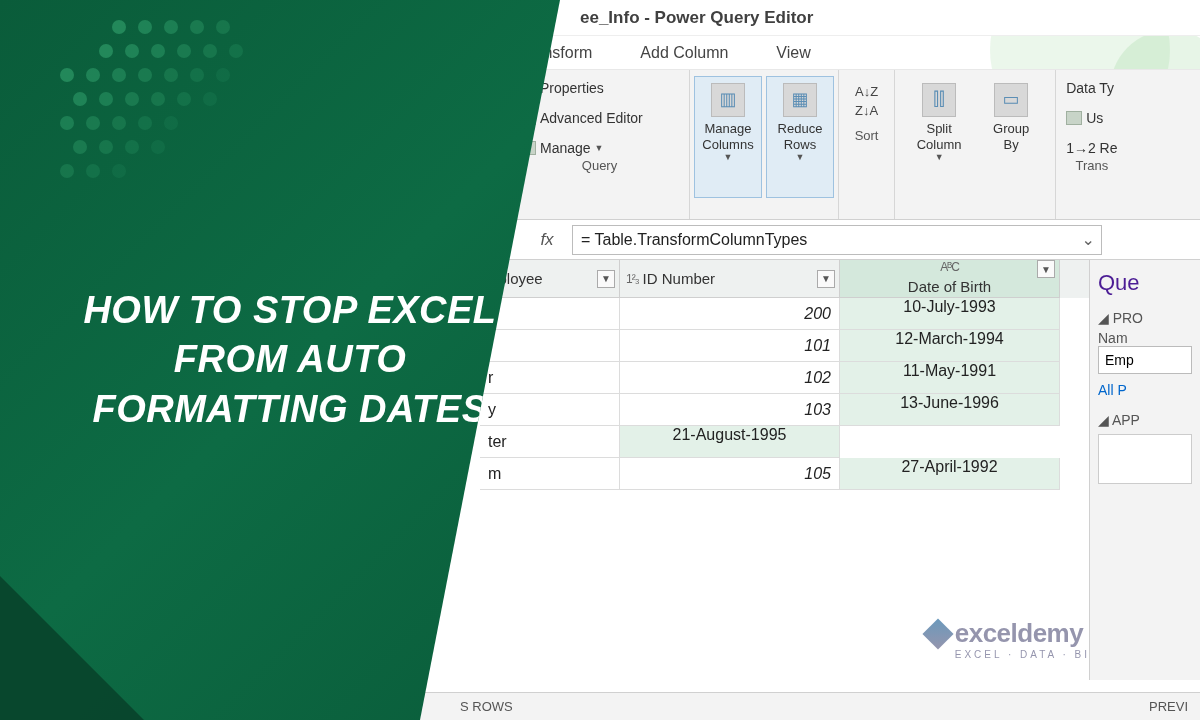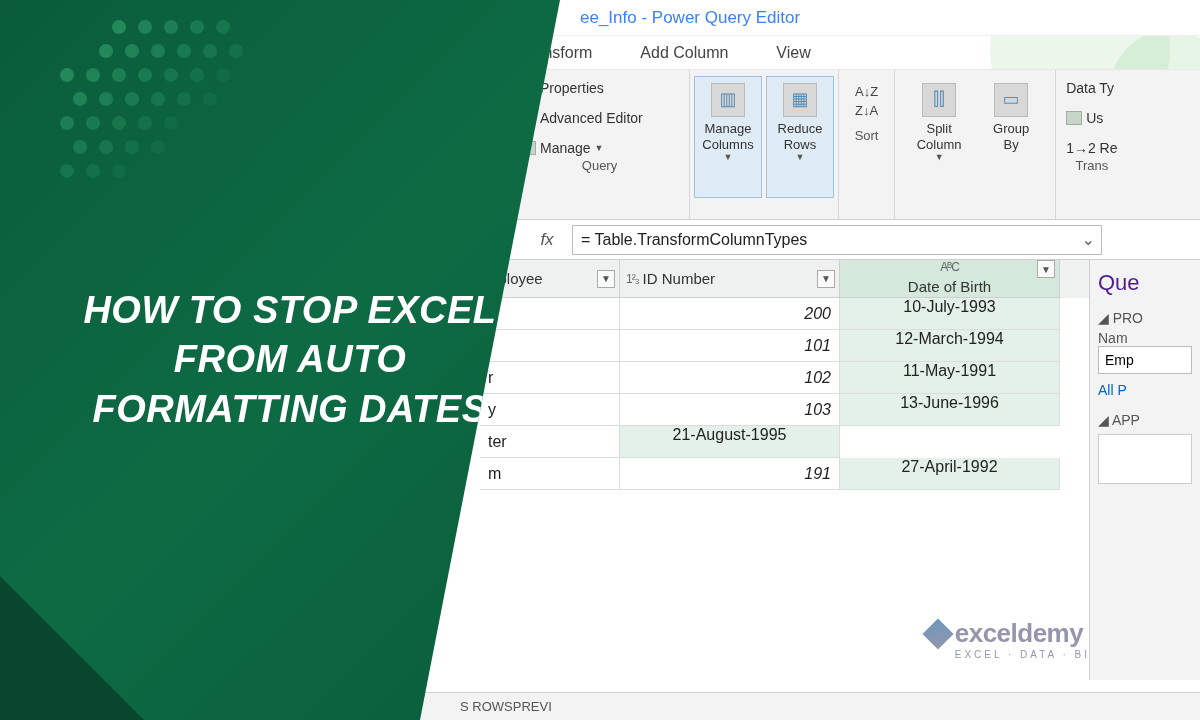--- a/index.html
+++ b/index.html
@@ -17,21 +17,21 @@
   text-align: center; line-height: 1.3; padding: 0 30px 0 10px; letter-spacing: 0.5px;
 }
 .dots { position: absolute; top: 20px; left: 60px; width: 200px; height: 200px; opacity: 0.45; z-index: 11; }
 .dots span { position: absolute; width: 14px; height: 14px; background: #4dcf8f; border-radius: 50%; }
 .leaf { position: absolute; bottom: 0; left: 0; width: 180px; height: 180px; background: #083f28; clip-path: polygon(0 100%, 0 20%, 80% 100%); z-index: 11; opacity: 0.8; }
 .bg-circle { position: absolute; top: -40px; right: 30px; width: 180px; height: 180px; border-radius: 50%; background: rgba(120, 200, 120, 0.15); z-index: 1; }
 .bg-circle2 { position: absolute; top: 30px; right: -30px; width: 120px; height: 120px; border-radius: 50%; background: rgba(120, 200, 120, 0.18); z-index: 1; }
 
 
 .pq { position: absolute; left: 0; top: 0; width: 1200px; height: 720px; z-index: 2; }
-.titlebar { height: 36px; background: #fff; color: #3b82f6; font-size: 17px; display: flex; align-items: center; padding-left: 580px; border-bottom: 1px solid #eee; }
+.titlebar { height: 36px; background: #fff; color: #404040; font-size: 17px; display: flex; align-items: center; padding-left: 580px; border-bottom: 1px solid #eee; font-weight: bold; }
 .tabsrow { height: 34px; display: flex; align-items: center; gap: 48px; padding-left: 520px; font-size: 16px; color: #444; border-bottom: 1px solid #e8e8e8; }
 .ribbon { height: 150px; background: #f3f3f3; border-bottom: 1px solid #d0d0d0; display: flex; padding-left: 510px; position: relative; }
 .rgroup { border-right: 1px solid #d6d6d6; padding: 6px 10px 4px 10px; display: flex; flex-direction: column; height: 100%; }
 .rgroup .items { display: flex; gap: 4px; flex: 1; }
 .rstack { display: flex; flex-direction: column; gap: 14px; font-size: 14px; color: #333; padding-top: 4px; }
 .rstack div { display: flex; align-items: center; gap: 4px; white-space: nowrap; }
 .grp-label { text-align: center; font-size: 13px; color: #555; padding-top: 2px; }
 .bigbtn { display: flex; flex-direction: column; align-items: center; justify-content: flex-start; padding: 6px 6px 0 6px; font-size: 13px; color: #333; text-align: center; line-height: 1.2; min-width: 68px; border: 1px solid transparent; }
 .bigbtn.sel { background: #e0ecf5; border: 1px solid #9ec2e0; }
 .bigbtn .ico { width: 34px; height: 34px; background: #d8d8d8; border: 1px solid #bbb; margin-bottom: 4px; display: flex; align-items: center; justify-content: center; font-size: 18px; color: #5b8eb5; }
@@ -55,21 +55,21 @@
 .gcell.sel { background: #e3f1e8; }
 .c1 { width: 140px; } .c2 { width: 220px; } .c3 { width: 220px; flex-direction: column; }
 
 .rightpane { width: 110px; background: #f3f3f3; padding: 10px 8px; font-size: 16px; color: #333; overflow: hidden; }
 .rightpane h3 { font-size: 22px; color: #4c1d95; font-weight: 400; margin-bottom: 14px; }
 .rightpane .sect { font-size: 14px; color: #555; margin: 6px 0 4px 0; }
 .rightpane .nameinput { width: 100%; height: 28px; border: 1px solid #bbb; background: #fff; padding: 0 6px; font-size: 14px; margin-bottom: 8px; }
 .rightpane .link { color: #0066cc; font-size: 14px; margin-bottom: 14px; display: block; }
 .rightpane .box { border: 1px solid #ccc; background: #fff; height: 50px; margin-top: 6px; }
 
-.statusbar { position: absolute; bottom: 0; left: 0; right: 0; height: 28px; background: #f3f3f3; border-top: 1px solid #d0d0d0; display: flex; align-items: center; padding: 0 12px 0 460px; font-size: 13px; color: #555; }
+.statusbar { position: absolute; bottom: 0; left: 0; right: 0; height: 28px; background: #f3f3f3; border-top: 1px solid #d0d0d0; display: flex; align-items: center; justify-content: space-between; padding: 0 12px 0 460px; font-size: 13px; color: #555; }
 
 .watermark { position: absolute; right: 110px; bottom: 60px; z-index: 5; opacity: 0.9; text-align: left; }
 .watermark .logo { font-size: 26px; font-weight: 700; color: #8a8aa5; letter-spacing: -0.5px; display: flex; align-items: center; gap: 6px; }
 .watermark .logo .cube { width: 22px; height: 22px; background: linear-gradient(135deg,#5b8eb5,#8a8aa5); transform: rotate(45deg); }
 .watermark .tag { font-size: 10px; color: #8a8aa5; letter-spacing: 3px; margin-left: 28px; }
 
 .tri { font-size: 9px; color: #555; }
 .miniico { width: 16px; height: 14px; background: #c8d4c8; border: 1px solid #a0b0a0; display: inline-block; }
 </style>
 </head>
@@ -214,21 +214,21 @@
             <div class="gcell c1">y</div>
             <div class="gcell c2 num">103</div>
             <div class="gcell c3 sel">13-June-1996</div>
           </div>
           <div class="gridrow">
             <div class="gcell c1">ter</div>
             <div class="gcell c3 sel">21-August-1995</div>
           </div>
           <div class="gridrow">
             <div class="gcell c1">m</div>
-            <div class="gcell c2 num">191</div>
+            <div class="gcell c2 num">105</div>
             <div class="gcell c3 sel">27-April-1992</div>
           </div>
         </div>
     </div>
 
     <div class="rightpane">
       <h3>Que</h3>
       <div class="sect">◢ <span>PRO</span></div>
       <div style="font-size:14px;color:#555">Nam</div>
       <input class="nameinput" value="Emp" style="">

